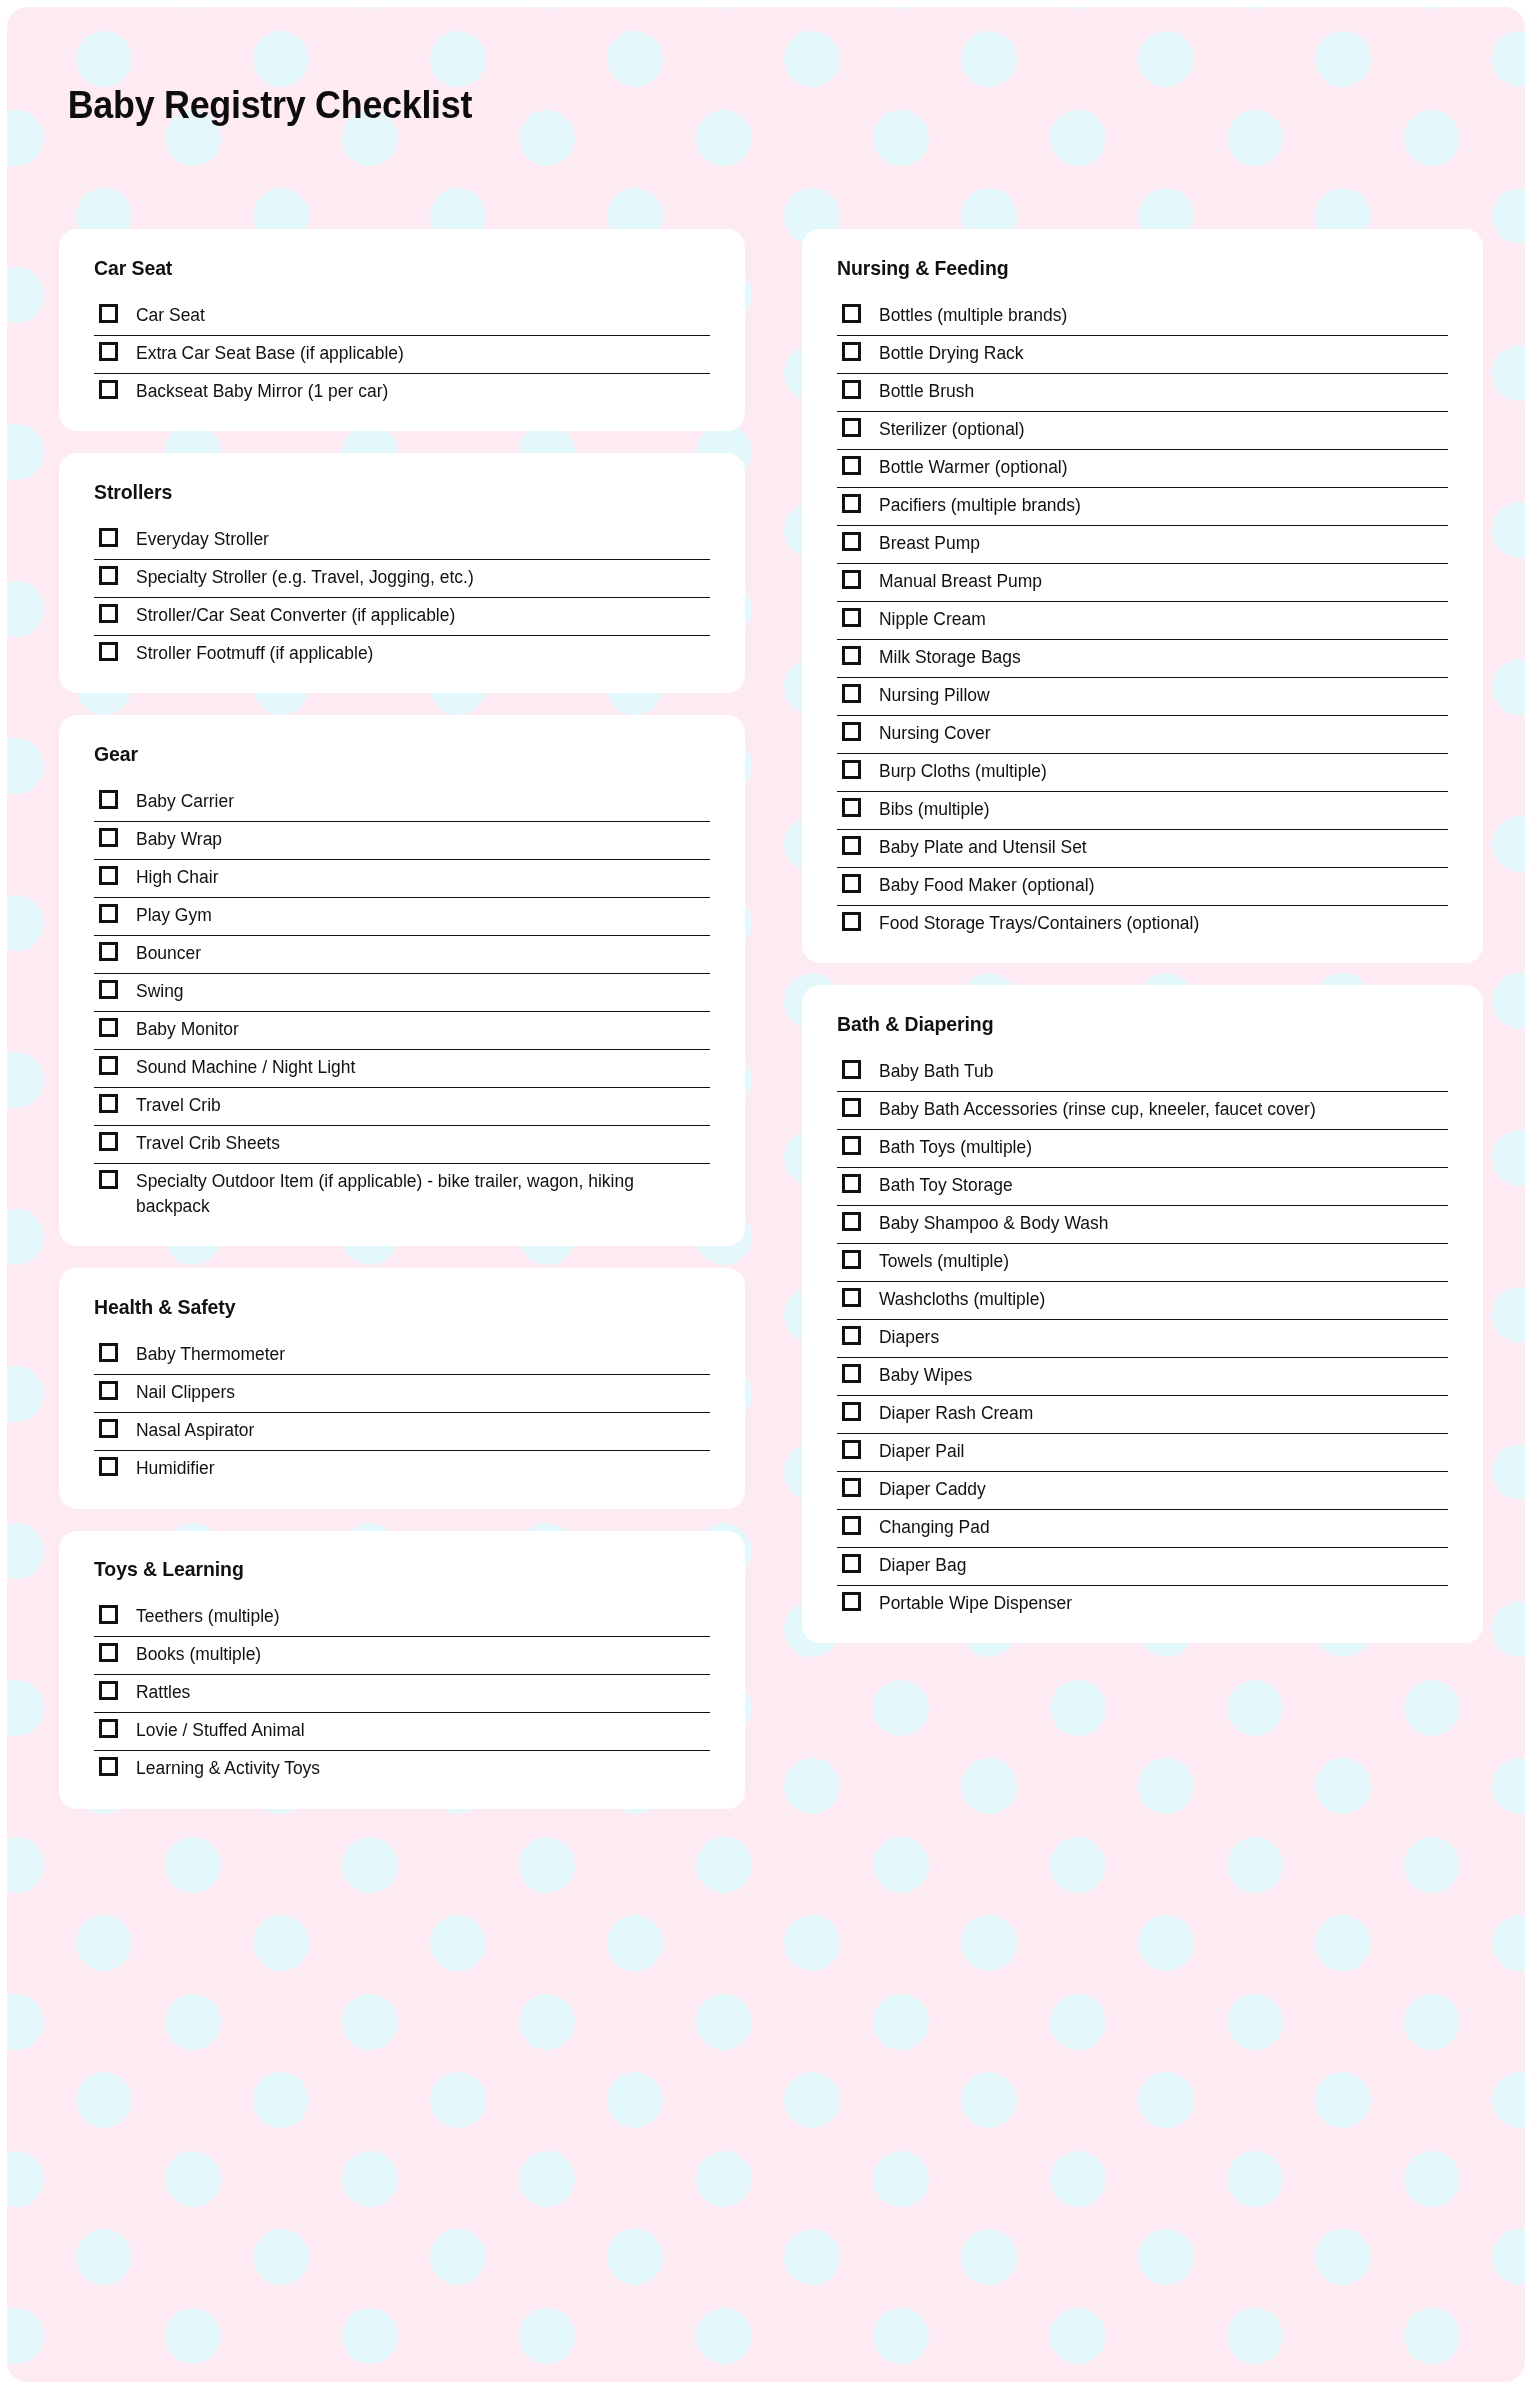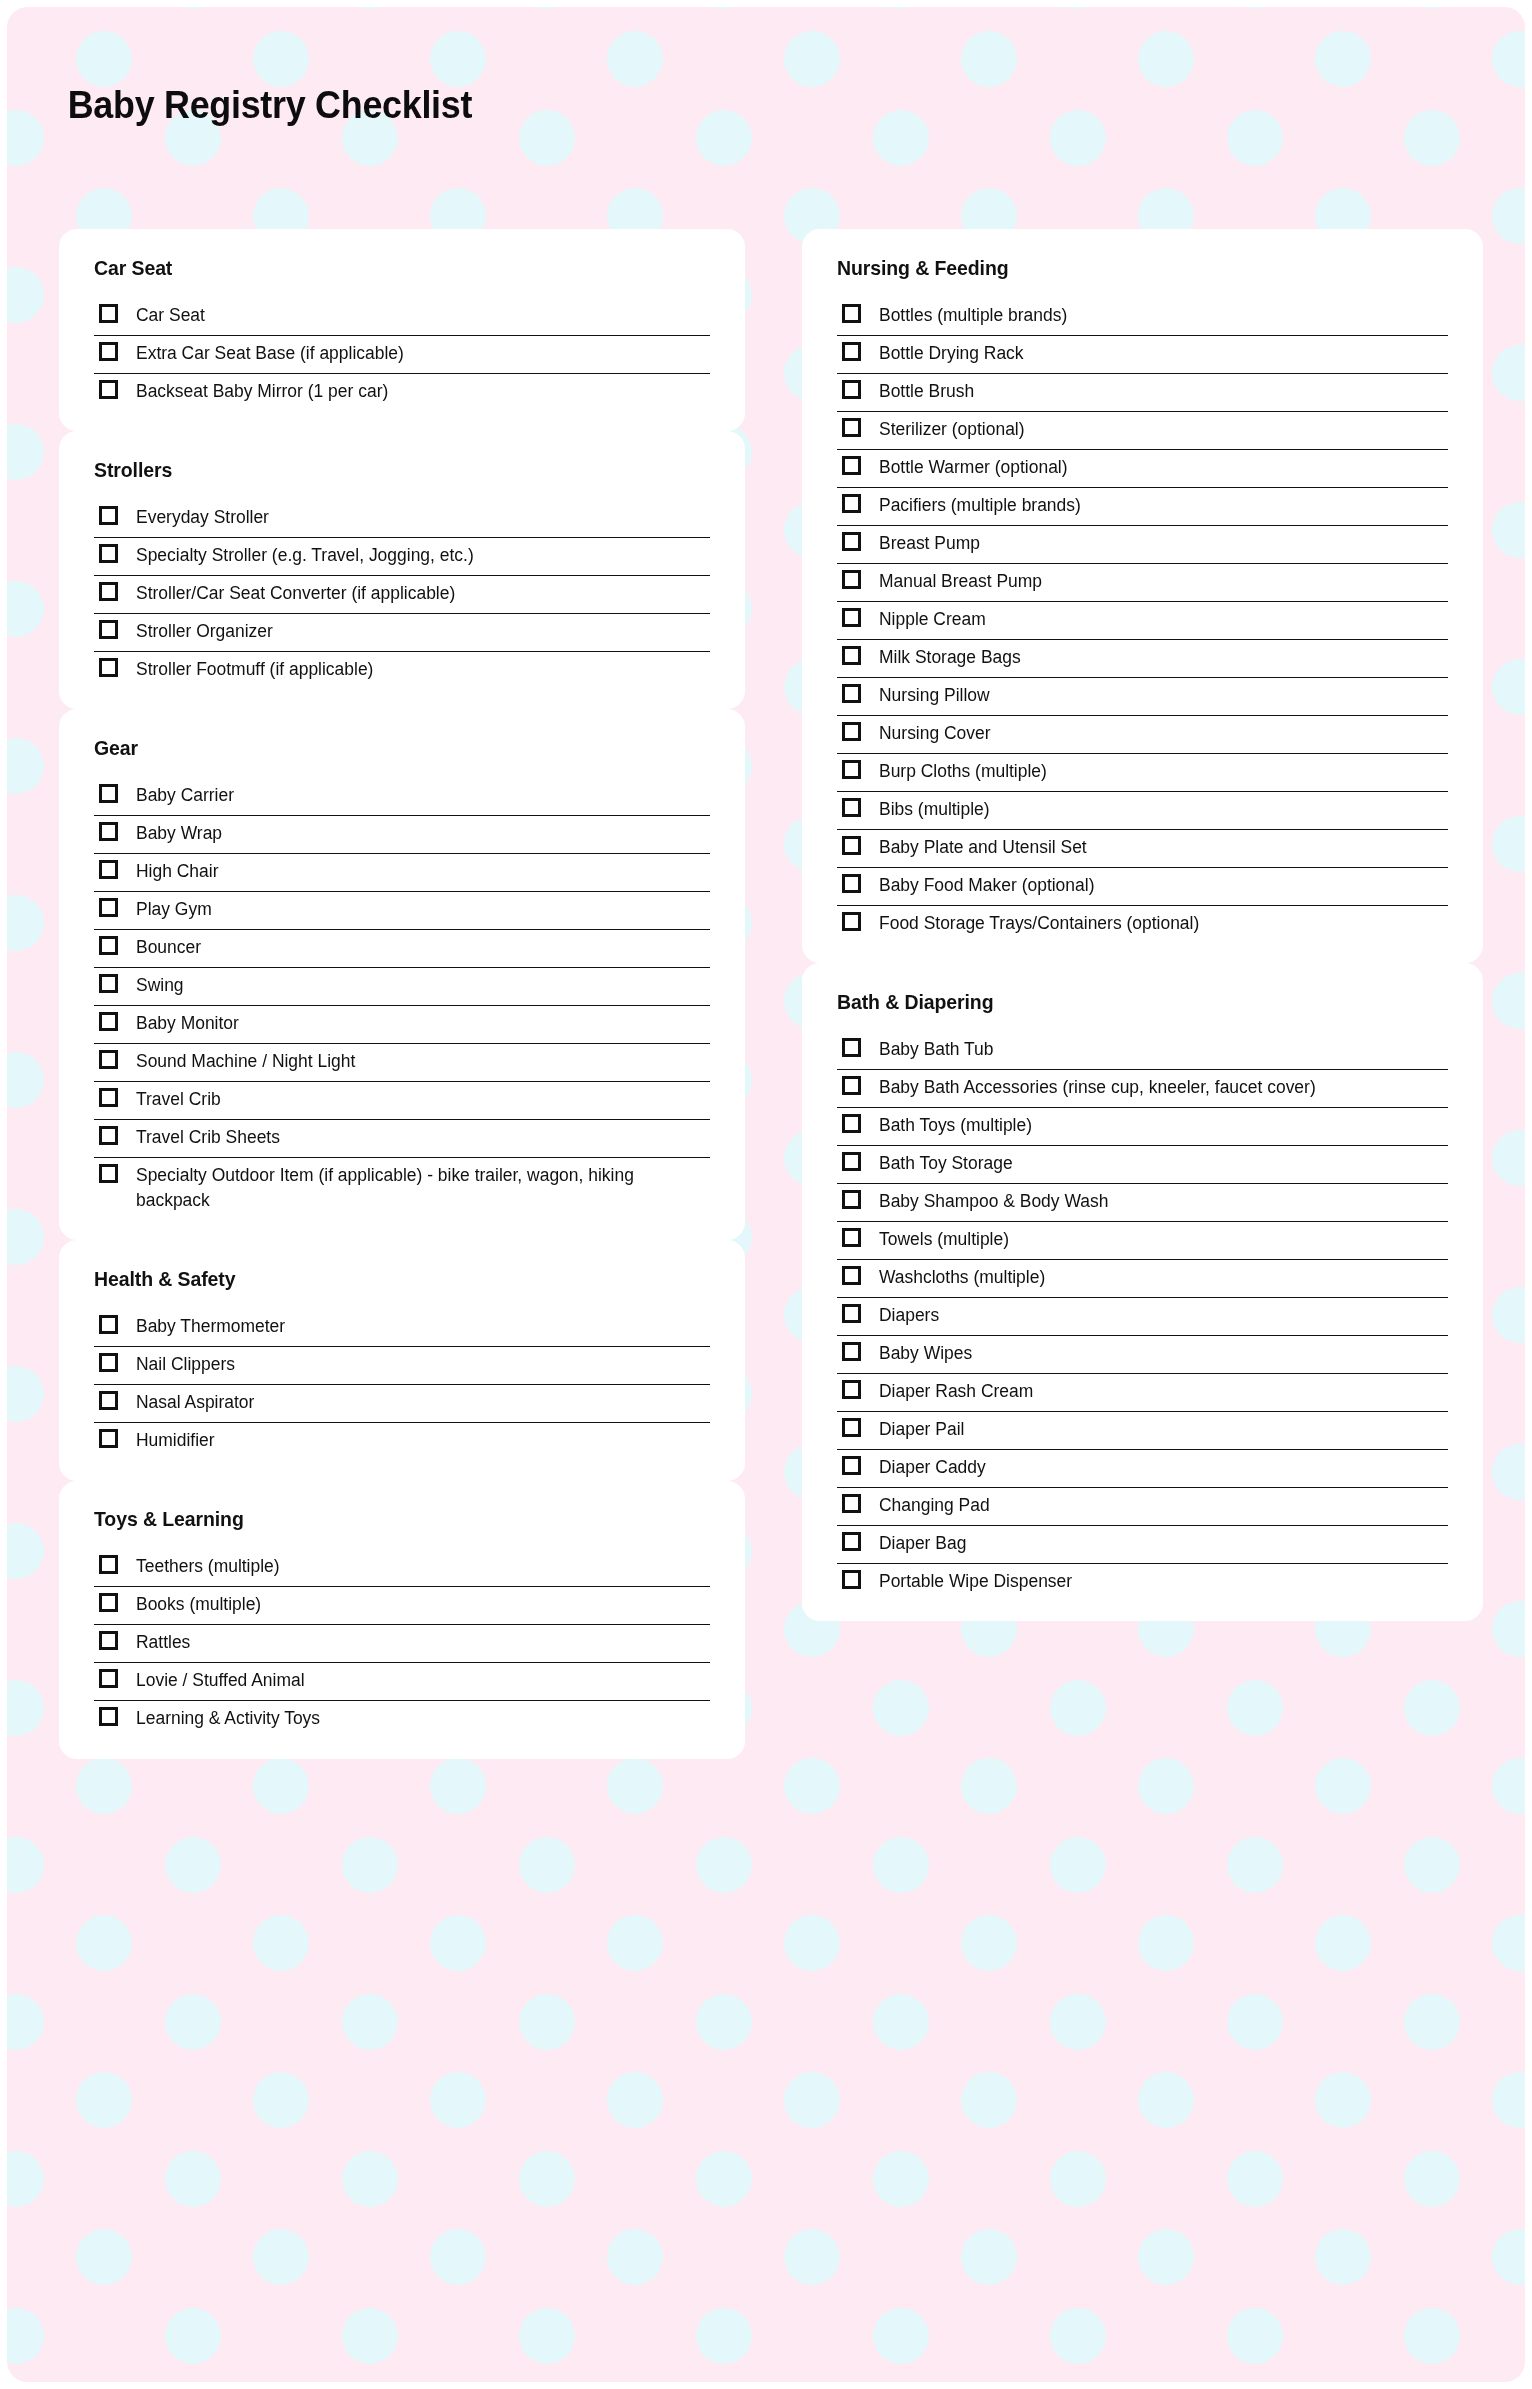--- a/index.html
+++ b/index.html
@@ -46,20 +46,21 @@
   }
   .column{
     position:absolute;top:0;
   }
   #col-left{left:0;width:686px;}
   #col-right{left:743px;width:681px;}
 
   .card{
     background:#ffffff;
     border-radius:18px;
+    margin-bottom:22px;
     padding:26.6px 35px 20.5px 35px;
     box-sizing:border-box;
   }
   .card-title{
     font-size:20.5px;
     font-weight:700;
     color:#111111;
     letter-spacing:-0.1px;
     margin:0 0 18px 0;
     transform:scaleX(0.95);
@@ -131,24 +132,20 @@
             <div class="item">
               <span class="checkbox"></span>
               <span class="item-label">Specialty Stroller (e.g. Travel, Jogging, etc.)</span>
             </div>
             <div class="item">
               <span class="checkbox"></span>
               <span class="item-label">Stroller/Car Seat Converter (if applicable)</span>
             </div>
             <div class="item">
               <span class="checkbox"></span>
-              <span class="item-label">Stroller Organizer</span>
-            </div>
-            <div class="item">
-              <span class="checkbox"></span>
               <span class="item-label">Stroller Footmuff (if applicable)</span>
             </div>
           </div>
         </div>
         <div class="card">
           <div class="card-title">Gear</div>
           <div class="items">
             <div class="item">
               <span class="checkbox"></span>
               <span class="item-label">Baby Carrier</span>

